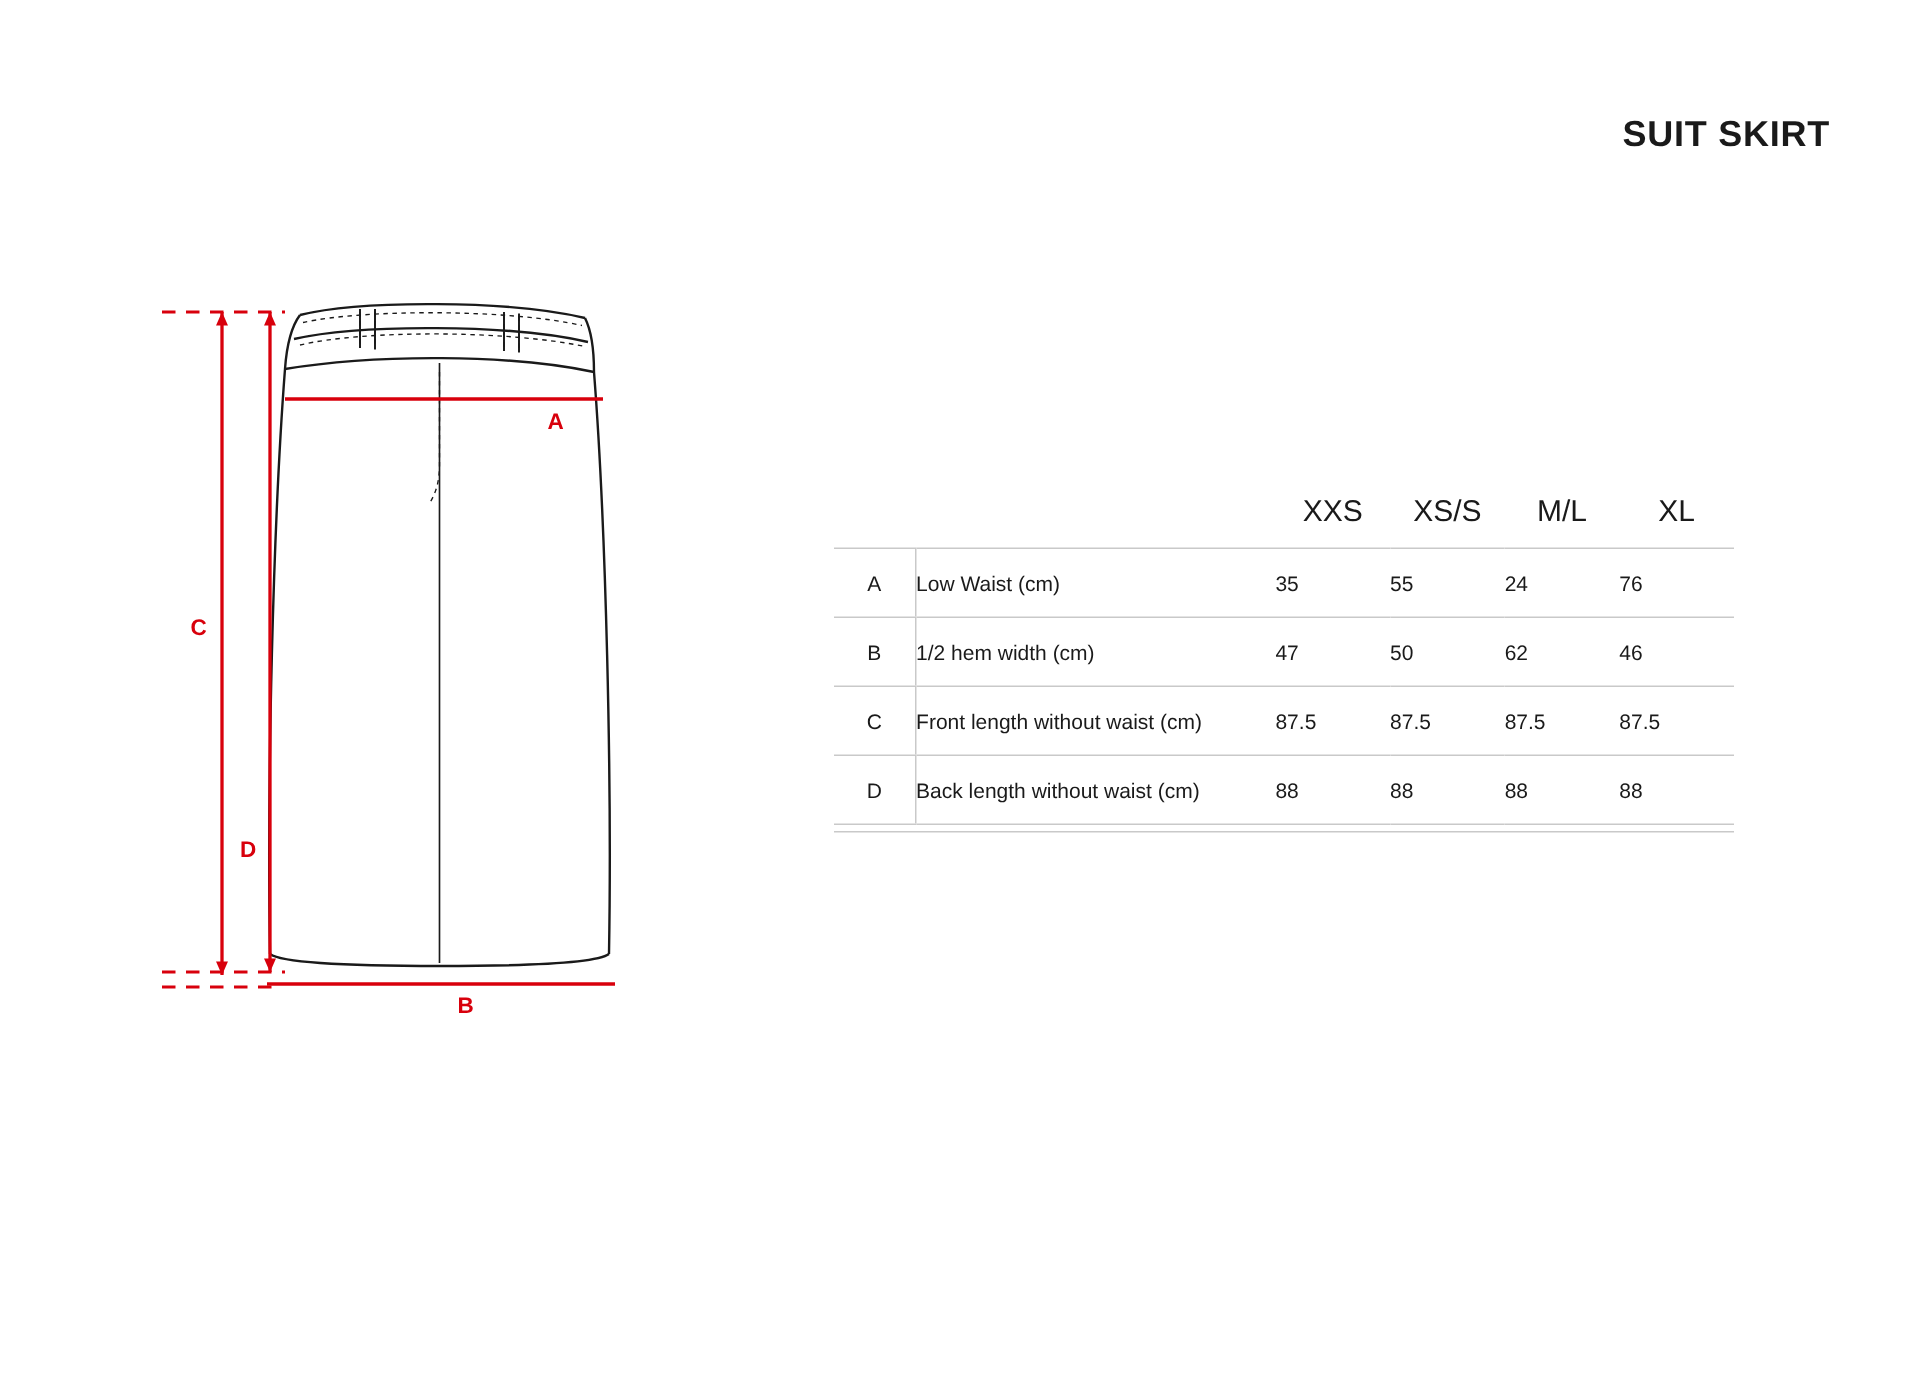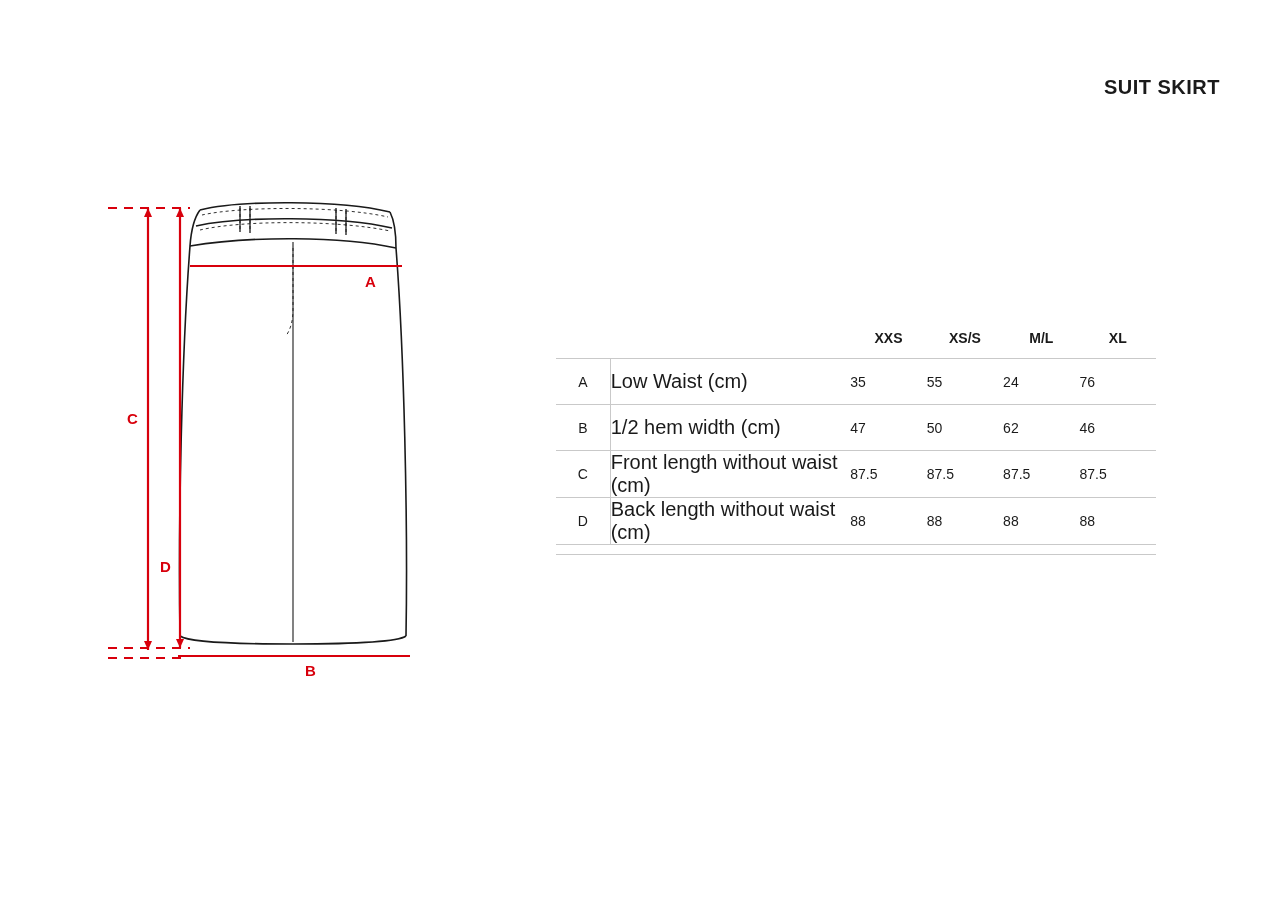--- a/index.html
+++ b/index.html
@@ -19,21 +19,21 @@
     position: absolute;
     left: 0; top: 0;
     width: 1280px;
     height: 915px;
   }
   
   #title {
     position: absolute;
     right: 60px;
     top: 76px;
-    font-size: 20px;
+    font-size: 24px;
     font-weight: bold;
     letter-spacing: 0.5px;
     color: #1a1a1a;
     text-align: right;
   }
   
   #drawing {
     position: absolute;
     left: 90px;
     top: 170px;
@@ -61,22 +61,22 @@
     width: 600px;
     border-collapse: collapse;
     font-size: 14px;
   }
   #size-table th, #size-table td {
     padding: 0;
     font-weight: normal;
     color: #1a1a1a;
   }
   #size-table thead th {
-    font-weight: bold;
-    font-size: 14px;
+    font-weight: normal;
+    font-size: 20px;
     padding-bottom: 12px;
     text-align: center;
   }
   #size-table thead th.th-key,
   #size-table thead th.th-desc {
     text-align: left;
   }
   #size-table tbody td {
     height: 45px;
     vertical-align: middle;
@@ -88,21 +88,21 @@
   td.key-cell {
     width: 52px;
     text-align: center;
     font-size: 14px;
   }
   td.desc-cell {
     width: 232px;
     text-align: left;
     padding-left: 18px;
     border-left: 1px solid #c9c9c9;
-    font-size: 20px;
+    font-size: 14px;
   }
   td.val-cell {
     width: 74px;
     text-align: left;
     font-size: 14px;
   }
   #table-bottom-rule {
     position: absolute;
     left: 556px;
     top: 554px;

